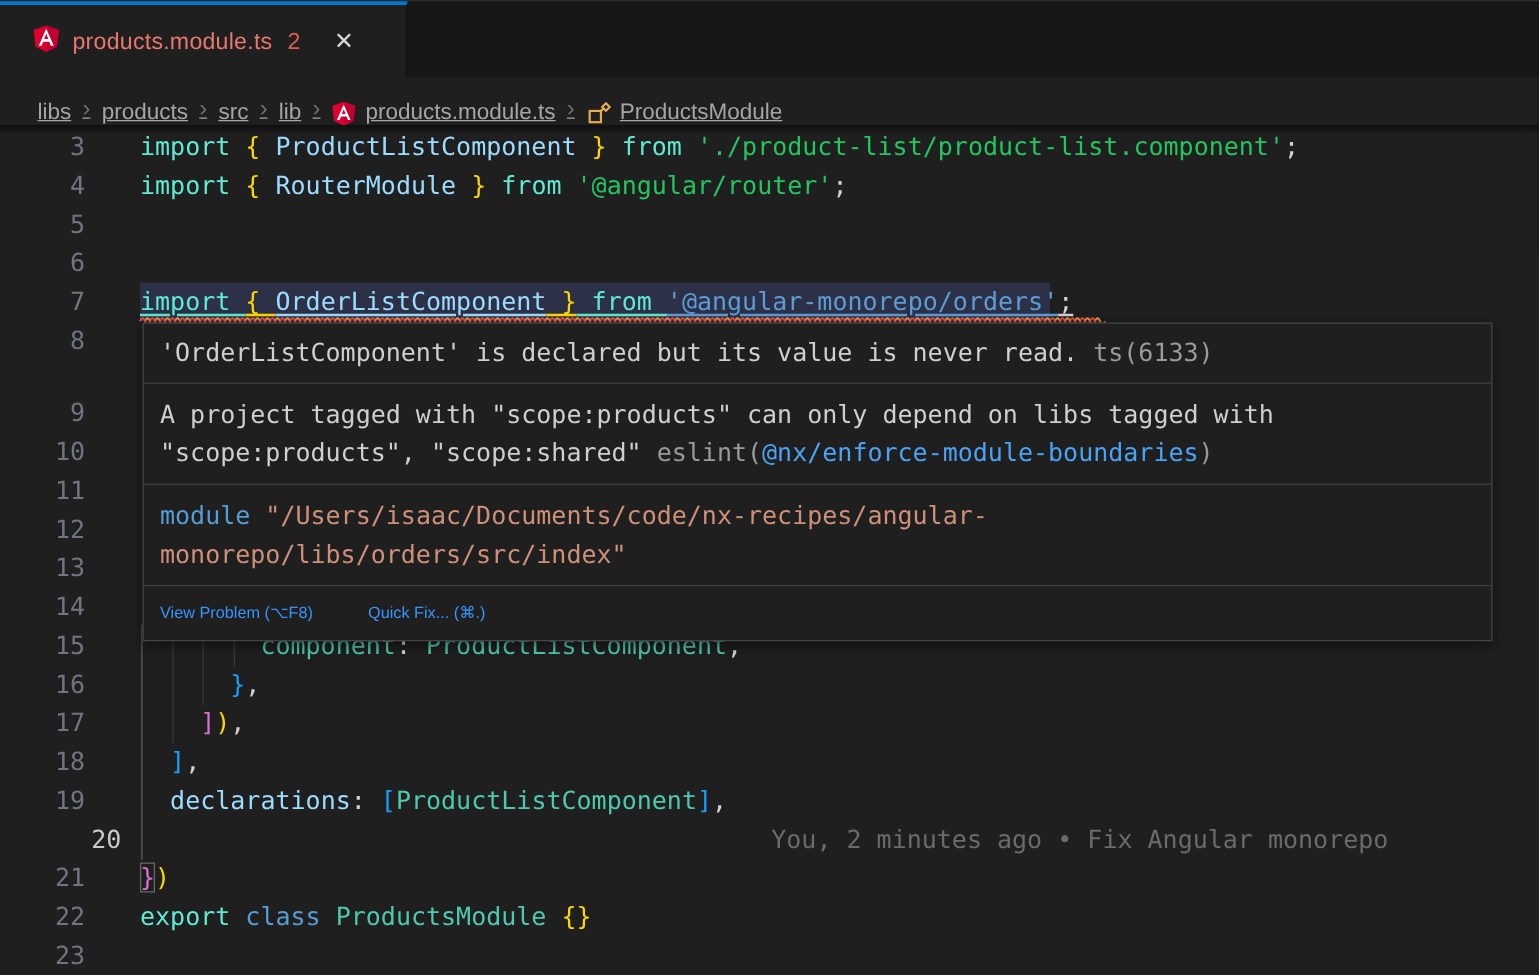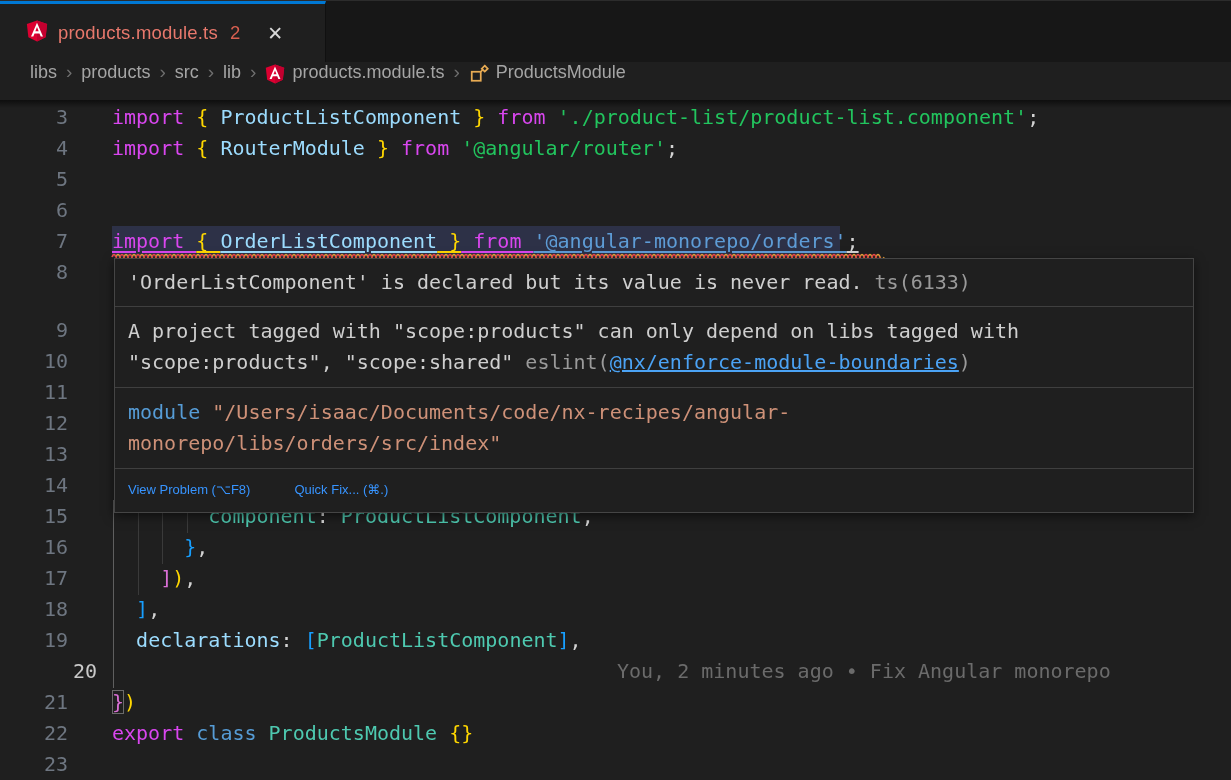--- a/index.html
+++ b/index.html
@@ -8,63 +8,63 @@
 
   
   .tabbar{height:62px;background:#171717;border-top:1px solid #2c2c2c;display:flex;box-sizing:border-box;}
   .tab{width:326px;height:61px;background:#1f1f1f;border-top:3px solid #0078D4;border-right:1px solid #101010;
        display:flex;align-items:center;box-sizing:border-box;padding:0 10px 0 26px;gap:10px;cursor:pointer;}
   .tab-label{font-size:18.5px;color:#e8786c;letter-spacing:.2px;}
   .tab-badge{font-size:18.5px;color:#d85f50;margin-left:2px;}
   .tab-close{font-size:19px;color:#d8d8d8;margin-left:12px;padding:2px 5px;border-radius:4px;}
 
   
-  .breadcrumbs{height:38px;background:#1f1f1f;display:flex;align-items:flex-start;padding-left:30px;
-               font-size:18px;color:#a5a5a5;gap:9px;}
+  .breadcrumbs{height:38px;background:#1f1f1f;display:flex;align-items:flex-end;padding-left:30px;
+               font-size:18px;color:#a5a5a5;gap:9px;text-decoration:underline;}
   .crumb{display:flex;align-items:center;gap:7px;cursor:pointer;}
   .crumb-sep{color:#6f6f6f;font-size:19px;transform:translateY(-1px);}
   .crumb .icon{display:inline-flex;transform:translateY(1px);}
 
   
   .editor{position:relative;height:680px;background:#1f1f1f;font-family:"DejaVu Sans Mono",monospace;font-size:20px;}
   .editor-shadow{position:absolute;left:0;top:0;width:100%;height:8px;
                  background:linear-gradient(to bottom,rgba(0,0,0,.55),rgba(0,0,0,0));z-index:3;}
   .lines{position:absolute;left:0;width:100%;}
   .lines-top{top:2px;}
   .lines-bottom{top:215px;}
   .row{position:relative;display:flex;height:31px;line-height:31px;white-space:pre;}
   .ln{flex:0 0 68px;width:68px;text-align:right;color:#6e7681;user-select:none;}
   .ln.active{color:#c9c9c9;padding-left:29px;}
   .code{margin-left:44px;white-space:pre;color:#d4d4d4;}
   .row.hl .code{background:#2d3147;width:728px;box-sizing:border-box;}
   .row.hl .code span{text-decoration:underline;text-underline-offset:3px;}
   .sq{position:absolute;left:112px;bottom:-2px;z-index:1;}
   .blame{position:absolute;left:617px;top:0;color:#6b6b6b;}
 
-  .tk-kw{color:#d946ef;margin-top:44px;} .tk-clskw{color:#569CD6;} .tk-id{color:#9CDCFE;}
+  .tk-kw{color:#5eead4;margin-top:44px;} .tk-clskw{color:#569CD6;} .tk-id{color:#9CDCFE;}
   .tk-type{color:#4EC9B0;text-align:right;} .tk-str{color:#22c55e;}
   .tk-strlink{color:#5E9CD6;text-decoration:underline;}
   .tk-cmt{color:#7EAF5C;} .tk-pun{color:#D4D4D4;} .tk-ws{color:#D4D4D4;}
   .tk-b1{color:#FFD700;} .tk-b2{color:#DA70D6;} .tk-b3{color:#179FFF;}
   .tk-b2m{color:#DA70D6;outline:1px solid #6a6a6a;outline-offset:-1px;}
   .tk-emoji{color:#f5c542;font-family:"DejaVu Sans",sans-serif;}
 
   .guide{position:absolute;width:1px;background:#3a3a3a;z-index:0;}
   .guide.active{background:#5f5f5f;}
 
   
   .hover{position:absolute;left:114px;top:158px;width:1080px;box-sizing:border-box;z-index:5;
          background:#1f1f1f;border:1px solid #454545;box-shadow:0 3px 10px rgba(0,0,0,.55);
          font-family:"DejaVu Sans Mono",monospace;font-size:20px;color:#cfcfcf;}
   .hov-sec{padding:9px 13px;border-bottom:1px solid #3f3f3f;line-height:31px;}
   .hov-sec.first{line-height:29px;}
   .hov-dim{color:#9a9a9a;}
   .hov-kw{color:#569CD6;}
   .hov-str{color:#CE9178;}
-  .hov-link{color:#4BA3F5;text-decoration:underline;cursor:pointer;}
+  .hov-link{color:#4BA3F5;cursor:pointer;}
   .hov-actions{padding:6px 13px 8px 13px;display:flex;gap:44px;
                font-family:"Liberation Sans",sans-serif;font-size:13px;line-height:29px;}
   .hov-action{color:#3794FF;cursor:pointer;}
 </style>
 </head>
 <body>
 
 <div class="window">
 
   <div class="tabbar">

